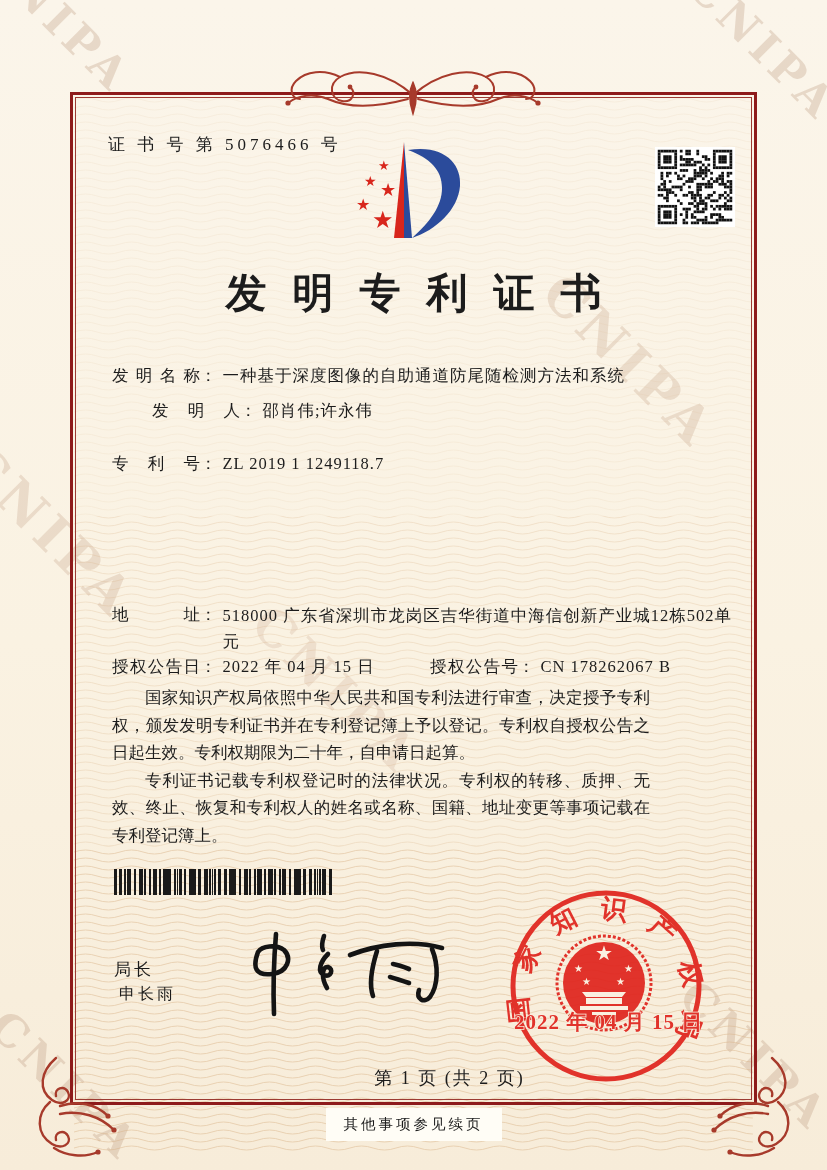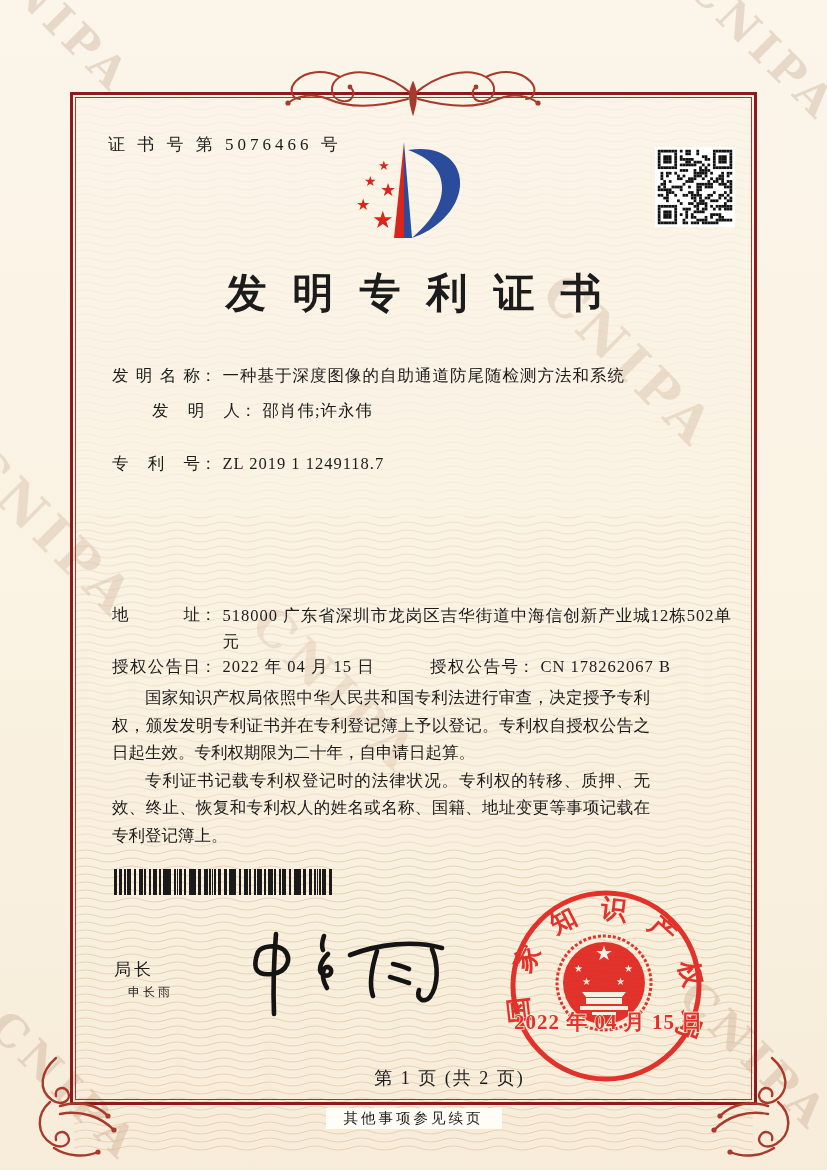--- a/index.html
+++ b/index.html
@@ -55,29 +55,29 @@
              font-size:16.5px;line-height:27.5px;text-align:justify;}
   .body-text p{margin:0;text-indent:2em;}
 
   .barcode{position:absolute;left:114px;top:869px;width:218px;height:26px;
     background:
       repeating-linear-gradient(90deg,#1a1a1a 0 2px,rgba(0,0,0,0) 2px 5px),
       repeating-linear-gradient(90deg,#1a1a1a 0 1px,rgba(0,0,0,0) 1px 7px),
       repeating-linear-gradient(90deg,#1a1a1a 0 3px,rgba(0,0,0,0) 3px 13px);}
 
   .signer-title{position:absolute;left:114px;top:946px;font-size:17px;letter-spacing:3px;margin-top:12px;}
-  .signer-name{position:absolute;left:128px;top:984px;font-size:12px;letter-spacing:3px;}
+  .signer-name{position:absolute;left:119px;top:984px;font-size:16px;letter-spacing:3px;}
   .signature{position:absolute;left:228px;top:918px;}
 
   .seal{position:absolute;left:506px;top:886px;width:200px;height:200px;}
 
   .page-info{position:absolute;left:0;top:1066px;width:827px;text-align:center;
              font-size:18px;letter-spacing:2px;margin-left:36px;}
   .footer-note{position:absolute;left:50%;top:1108px;transform:translateX(-50%);
-               background:#fffdf6;padding:1px 18px;font-size:14.5px;letter-spacing:3px;}
+               background:#fffdf6;padding:7px 18px;font-size:14.5px;letter-spacing:3px;}
 </style>
 </head>
 <body>
 
 <div class="page">
 
   <span class="wm wm1">CNIPA</span>
   <span class="wm wm2">CNIPA</span>
   <span class="wm wm3">CNIPA</span>
   <span class="wm wm4">CNIPA</span>

